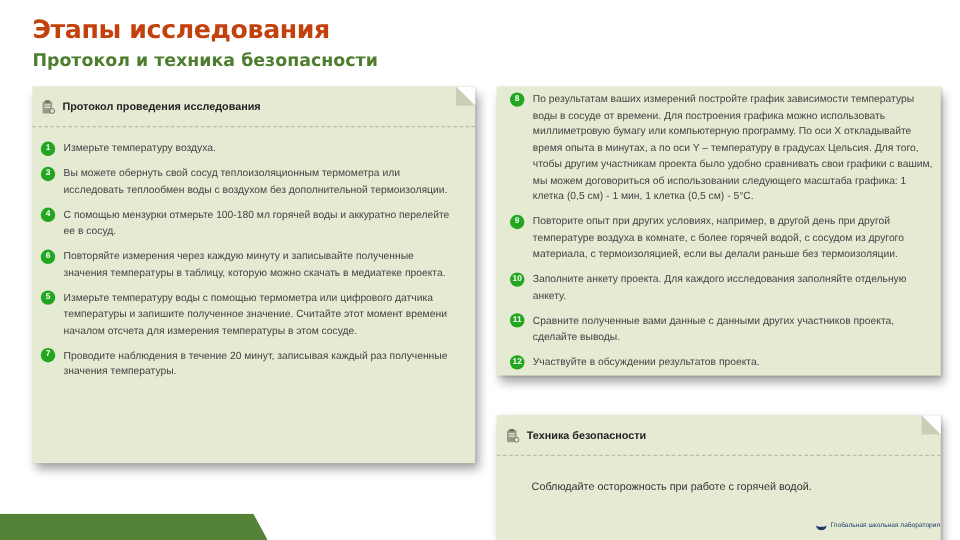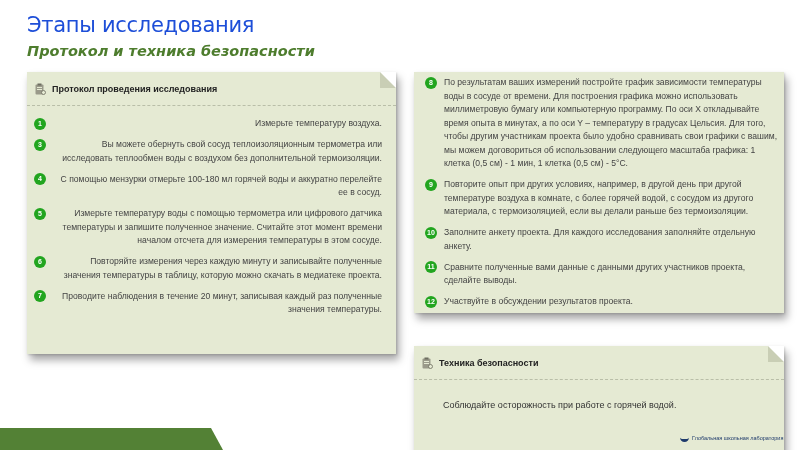--- a/index.html
+++ b/index.html
@@ -5,27 +5,27 @@
   html, body { margin: 0; padding: 0; }
   body {
     width: 800px; height: 450px; position: relative; overflow: hidden;
     background: #ffffff;
     font-family: "Liberation Sans", "DejaVu Sans", sans-serif;
     color: #3a3a3a;
   }
   .title {
     position: absolute; left: 27px; top: 13px;
     font-family: "DejaVu Sans", sans-serif;
-    font-size: 21px; font-weight: normal; color: #1d4ed8;
+    font-size: 21px; font-weight: bold; color: #c2410c;
     letter-spacing: -0.3px;
   }
   .subtitle {
     position: absolute; left: 27px; top: 43px;
     font-family: "DejaVu Sans", sans-serif;
-    font-size: 14.5px; font-weight: bold; color: #4e7d2e; font-style: italic;
+    font-size: 14.5px; font-weight: bold; color: #4e7d2e;
   }
   .card {
     position: absolute;
     background: #e5ead3;
     box-shadow: 3px 6px 8px rgba(0,0,0,0.35), 1px 1px 2px rgba(0,0,0,0.15);
   }
   .card .fold {
     position: absolute; right: 0; top: 0; width: 0; height: 0;
     border-style: solid; border-width: 0 16px 16px 0;
     border-color: transparent #ffffff #c9ceb5 transparent;
@@ -40,23 +40,23 @@
   .steps { list-style: none; margin: 0; padding: 0; }
   .step { display: flex; align-items: flex-start; font-size: 8.6px; line-height: 13.5px; color: #444; }
   .badge {
     flex: 0 0 auto; width: 12px; height: 12px; border-radius: 50%;
     background: #22a51f; color: #fff; font-size: 7px; font-weight: bold;
     display: flex; align-items: center; justify-content: center;
     margin-top: 0.5px; margin-right: 7px;
   }
   .step-text { flex: 1; }
 
-  #card-left { left: 27px; top: 72px; width: 369px; height: 282px; }
+  #card-left { left: 27px; top: 72px; width: 369px; height: 314px; }
   #card-left .steps { padding: 11px 14px 0 7px; }
-  #card-left .step { margin-bottom: 7.5px; text-align: right; }
+  #card-left .step { margin-bottom: 7.5px; }
 
   #card-right { left: 414px; top: 72px; width: 370px; height: 241px; }
   #card-right .steps { padding: 4px 3px 0 11px; }
   #card-right .step { margin-bottom: 7.5px; }
 
   #card-safety { left: 414px; top: 346px; width: 370px; height: 112px; }
   .safety-text { padding: 20px 0 0 29px; font-size: 9px; color: #333; }
 
   .green-band {
     position: absolute; left: 0; top: 428px; width: 223px; height: 22px;
@@ -95,26 +95,26 @@
       </li>
     <li class="step">
         <span class="badge">3</span>
         <span class="step-text">Вы можете обернуть свой сосуд теплоизоляционным термометра или исследовать теплообмен воды с воздухом без дополнительной термоизоляции.</span>
       </li>
     <li class="step">
         <span class="badge">4</span>
         <span class="step-text">С помощью мензурки отмерьте 100-180 мл горячей воды и аккуратно перелейте ее в сосуд.</span>
       </li>
     <li class="step">
+        <span class="badge">6</span>
+        <span class="step-text">Повторяйте измерения через каждую минуту и записывайте полученные значения температуры в таблицу, которую можно скачать в медиатеке проекта.</span>
+      </li>
+    <li class="step">
         <span class="badge">5</span>
         <span class="step-text">Измерьте температуру воды с помощью термометра или цифрового датчика температуры и запишите полученное значение. Считайте этот момент времени началом отсчета для измерения температуры в этом сосуде.</span>
-      </li>
-    <li class="step">
-        <span class="badge">6</span>
-        <span class="step-text">Повторяйте измерения через каждую минуту и записывайте полученные значения температуры в таблицу, которую можно скачать в медиатеке проекта.</span>
       </li>
     <li class="step">
         <span class="badge">7</span>
         <span class="step-text">Проводите наблюдения в течение 20 минут, записывая каждый раз полученные значения температуры.</span>
       </li>
   </ol>
 </div>
 
 <div class="card" id="card-right">
   <ol class="steps">

